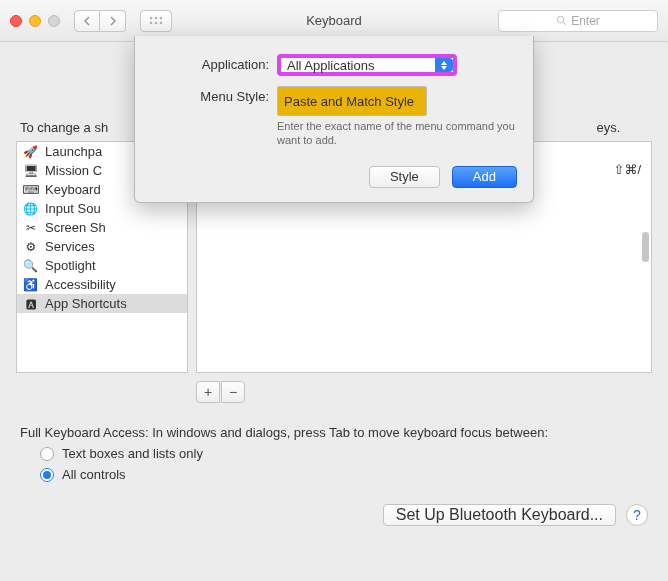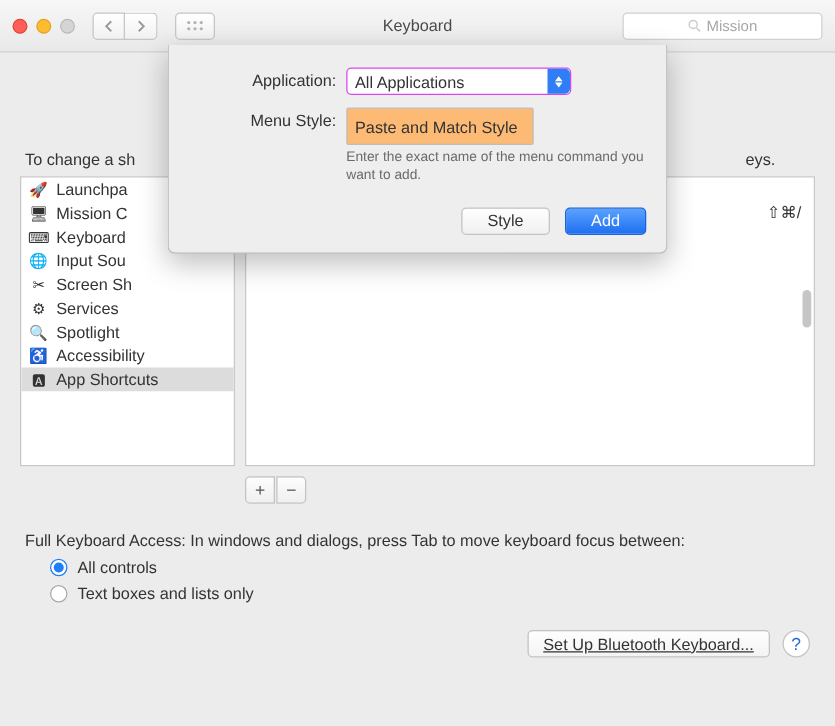--- a/index.html
+++ b/index.html
@@ -58,46 +58,46 @@
   .fka{margin-top:22px;font-size:13px;color:#333;padding:0 4px;}
   .radio-row{display:flex;align-items:center;gap:8px;margin:6px 0 0 24px;font-size:13px;}
   .radio{width:14px;height:14px;border:1px solid #a8a8a8;border-radius:50%;display:inline-block;position:relative;background:#fff;}
   .radio.on{border-color:#1f7ef3;}
   .radio.on::after{content:"";position:absolute;inset:2px;border-radius:50%;background:#1f7ef3;}
   .hint{font-size:11px;color:#6a6a6a;margin:10px 0 0 4px;}
 
   .footer{display:flex;align-items:center;gap:10px;margin-top:22px;justify-content:flex-end;padding-right:4px;}
   .macbtn{
     height:22px;border:1px solid #c3c3c3;background:linear-gradient(#fff,#f3f3f3);border-radius:4px;
-    padding:0 12px;font-size:13px;color:#333;display:flex;align-items:center;text-decoration:underline;
+    padding:0 12px;font-size:16px;color:#333;display:flex;align-items:center;
   }
   .helpbtn{width:22px;height:22px;border:1px solid #c3c3c3;border-radius:50%;color:#2b6cd4;background:#fff;display:flex;align-items:center;justify-content:center;font-size:14px;}
 
   
   .sheet{
     position:absolute;top:36px;left:134px;width:400px;background:#eeeeee;
     border:1px solid #b8b8b8;border-top:none;border-radius:0 0 6px 6px;
     box-shadow:0 8px 22px rgba(0,0,0,.25);padding:18px 16px 14px;z-index:50;
   }
   .formrow{display:flex;align-items:flex-start;margin-bottom:10px;}
   .flabel{width:126px;text-align:right;padding-right:8px;font-size:13px;color:#333;padding-top:3px;}
   .fcontrol{flex:1;}
   .select{
-    height:22px;width:180px;background:#fff;border:1px solid #d946ef;border-radius:4px;
+    height:22px;width:180px;background:#fff;border:4px solid #d946ef;border-radius:4px;
     display:flex;align-items:center;padding:0 6px;font-size:13px;position:relative;
   }
   .select .caret{
     position:absolute;right:0;top:0;width:18px;height:100%;background:#2f7ef6;border-radius:0 4px 4px 0;
     display:flex;flex-direction:column;align-items:center;justify-content:center;gap:1px;
   }
   .select .caret::before,.select .caret::after{content:"";width:0;height:0;border-left:3px solid transparent;border-right:3px solid transparent;}
   .select .caret::before{border-bottom:4px solid #fff;}
   .select .caret::after{border-top:4px solid #fff;}
   .tinput{
-    height:22px;width:150px;background:#fdba74;border:1px solid #bdbdbd;border-radius:2px;
+    height:22px;width:150px;background:#eab308;border:1px solid #bdbdbd;border-radius:2px;
     padding:14px 6px;font-size:13px;display:flex;align-items:center;
   }
   .desc{font-size:11px;color:#6a6a6a;margin-top:3px;line-height:1.3;}
   .kinput{
     height:24px;width:90px;background:#fff;border:1px solid #bdbdbd;text-align:center;
     font-size:13px;display:flex;align-items:center;justify-content:center;color:#333;
     box-shadow:0 0 0 3px rgba(76,148,246,.55);border-color:#6ea8f4;
   }
   .sheet-actions{display:flex;justify-content:flex-end;gap:12px;margin-top:18px;}
   .btn{height:22px;border-radius:4px;padding:0 20px;font-size:13px;display:flex;align-items:center;border:1px solid #c3c3c3;background:linear-gradient(#fff,#f0f0f0);}
@@ -138,21 +138,21 @@
           <circle cx="12" cy="7" r="1.3"></circle>
         </g>
     </svg>
   </div>
   <div class="wintitle">Keyboard</div>
   <div class="searchwrap">
     <svg width="11" height="11" viewBox="0 0 12 12">
         <circle cx="5" cy="5" r="3.5" stroke="#999" fill="none" stroke-width="1.3"></circle>
         <line x1="8" y1="8" x2="11" y2="11" stroke="#999" stroke-width="1.3"></line>
       </svg>
-    <span>Mission</span>
+    <span>Enter</span>
   </div>
 </div>
 
 <div class="content">
 
   <div class="introline">
     <span>To change a sh</span>
     <span style="visibility:hidden;">xxxxxxxxxxxxxxxxxxxxxxxxxxxxxxxxxxxxxxxxxxxxxxxxxxxxxxxxxxxxxxxxxxxxxxxxxx</span>
     <span>eys.</span>
   </div>
@@ -202,26 +202,26 @@
     </div>
   </div>
 
   <div class="pmbox">
     <div class="pmbtn">+</div>
     <div class="pmbtn">−</div>
   </div>
 
   <div class="fka">Full Keyboard Access: In windows and dialogs, press Tab to move keyboard focus between:</div>
   <div class="radio-row">
+    <span class="radio"></span>
+    <span>Text boxes and lists only</span>
+  </div>
+  <div class="radio-row">
     <span class="radio on"></span>
     <span>All controls</span>
-  </div>
-  <div class="radio-row">
-    <span class="radio"></span>
-    <span>Text boxes and lists only</span>
   </div>
 
   <div class="footer">
     <div class="macbtn">Set Up Bluetooth Keyboard...</div>
     <div class="helpbtn">?</div>
   </div>
 
 </div>
 
 <div class="sheet">

